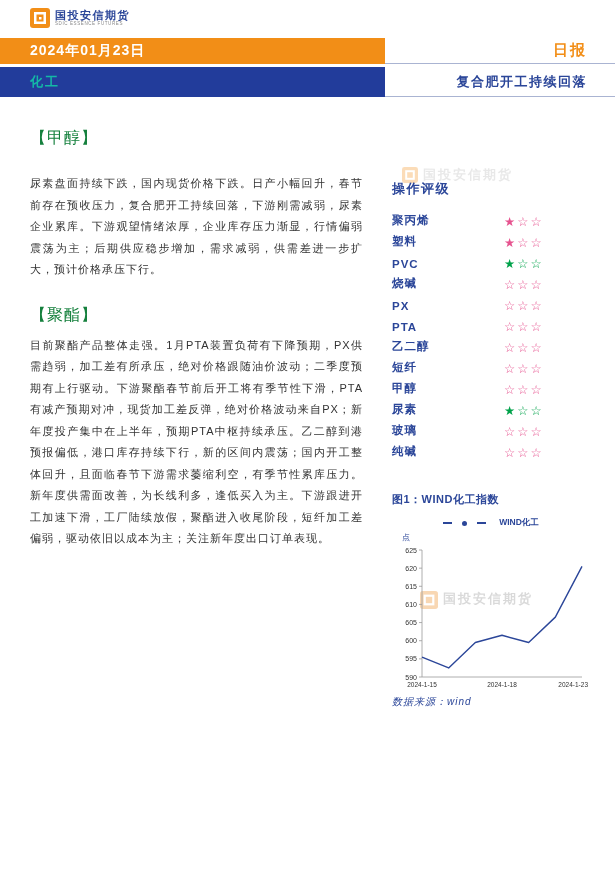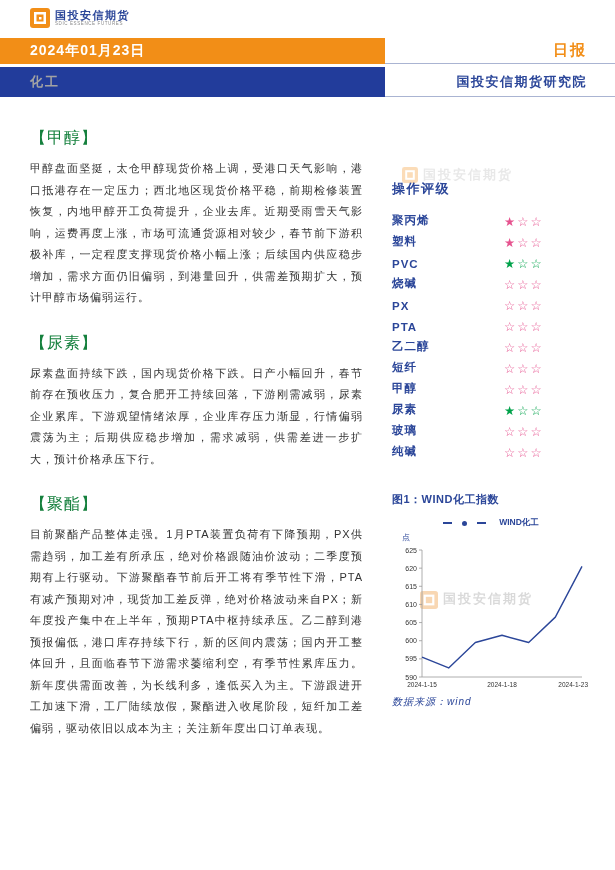--- a/index.html
+++ b/index.html
@@ -12,21 +12,21 @@
   .logo-texts{display:flex;flex-direction:column;line-height:1.1}
   .logo-cn{font-size:11px;font-weight:bold;color:#2B4699;letter-spacing:1.5px}
   .logo-en{font-size:4.5px;color:#8a8a8a;letter-spacing:.6px}
 
   
   .band{position:absolute;left:0;width:615px;display:flex}
   .band1{top:38px;height:26px}
   .band2{top:67px;height:30px}
   .band-left{width:385px;display:flex;align-items:center;padding-left:30px}
   .band1 .band-left{background:#F28E17;color:#fff;font-weight:bold;font-size:14px;letter-spacing:1px}
-  .band2 .band-left{background:#223C9B;color:#a3a3a3;font-weight:bold;font-size:13px;letter-spacing:2px}
+  .band2 .band-left{background:#223C9B;color:#14b8a6;font-weight:bold;font-size:13px;letter-spacing:2px}
   .band-right{flex:1;display:flex;align-items:center;justify-content:flex-end;padding-right:28px;border-bottom:1px solid #aab4d2}
   .band1 .band-right{color:#F28E17;font-weight:bold;font-size:15px;letter-spacing:2px}
   .band2 .band-right{color:#2B4699;font-weight:bold;font-size:13px;letter-spacing:1.5px}
 
   
   .left-col{position:absolute;left:30px;top:128px;width:333px}
   .section{margin-bottom:24px}
   .section-title{font-size:16px;font-weight:normal;color:#15803d;margin-bottom:9px;letter-spacing:1px}
   .section-body{font-size:11px;line-height:21.5px;color:#333;text-align:justify;letter-spacing:1px}
 
@@ -76,39 +76,37 @@
     </span>
   </div>
 
   <div class="band band1">
     <div class="band-left">2024年01月23日</div>
     <div class="band-right">日报</div>
   </div>
 
   <div class="band band2">
     <div class="band-left">化工</div>
-    <div class="band-right">国投安信期货研究院</div>
+    <div class="band-right">复合肥开工持续回落</div>
   </div>
 
   <div class="wm wm-top">
     <svg width="16" height="16" viewBox="0 0 20 20">
       <rect x="0" y="0" width="20" height="20" rx="3" fill="#F28E17"></rect>
       <rect x="4" y="4" width="12" height="12" fill="#fff"></rect>
       <rect x="6.5" y="6.5" width="7" height="7" fill="#F28E17"></rect>
     </svg>
     <span class="wm-text">国投安信期货</span>
   </div>
 
   <div class="left-col">
     <div class="section">
       <div class="section-title">【甲醇】</div>
-      <div class="section-body">甲醇盘面坚挺，太仓甲醇现货价格上调，受港口天气影响，港口抵港存在一定压力；西北地区现货价格平稳，前期检修装置恢复，内地甲醇开工负荷提升，企业去库。近期受雨雪天气影响，运费再度上涨，市场可流通货源相对较少，春节前下游积极补库，一定程度支撑现货价格小幅上涨；后续国内供应稳步增加，需求方面仍旧偏弱，到港量回升，供需差预期扩大，预计甲醇市场偏弱运行。</div>
     </div>
     <div class="section">
-      <div class="section-title">【尿素】</div>
       <div class="section-body">尿素盘面持续下跌，国内现货价格下跌。日产小幅回升，春节前存在预收压力，复合肥开工持续回落，下游刚需减弱，尿素企业累库。下游观望情绪浓厚，企业库存压力渐显，行情偏弱震荡为主；后期供应稳步增加，需求减弱，供需差进一步扩大，预计价格承压下行。</div>
     </div>
     <div class="section">
       <div class="section-title">【聚酯】</div>
       <div class="section-body">目前聚酯产品整体走强。1月PTA装置负荷有下降预期，PX供需趋弱，加工差有所承压，绝对价格跟随油价波动；二季度预期有上行驱动。下游聚酯春节前后开工将有季节性下滑，PTA有减产预期对冲，现货加工差反弹，绝对价格波动来自PX；新年度投产集中在上半年，预期PTA中枢持续承压。乙二醇到港预报偏低，港口库存持续下行，新的区间内震荡；国内开工整体回升，且面临春节下游需求萎缩利空，有季节性累库压力。新年度供需面改善，为长线利多，逢低买入为主。下游跟进开工加速下滑，工厂陆续放假，聚酯进入收尾阶段，短纤加工差偏弱，驱动依旧以成本为主；关注新年度出口订单表现。</div>
     </div>
   </div>
 
   <div class="right-col">
     <div class="ratings-title">操作评级</div>

